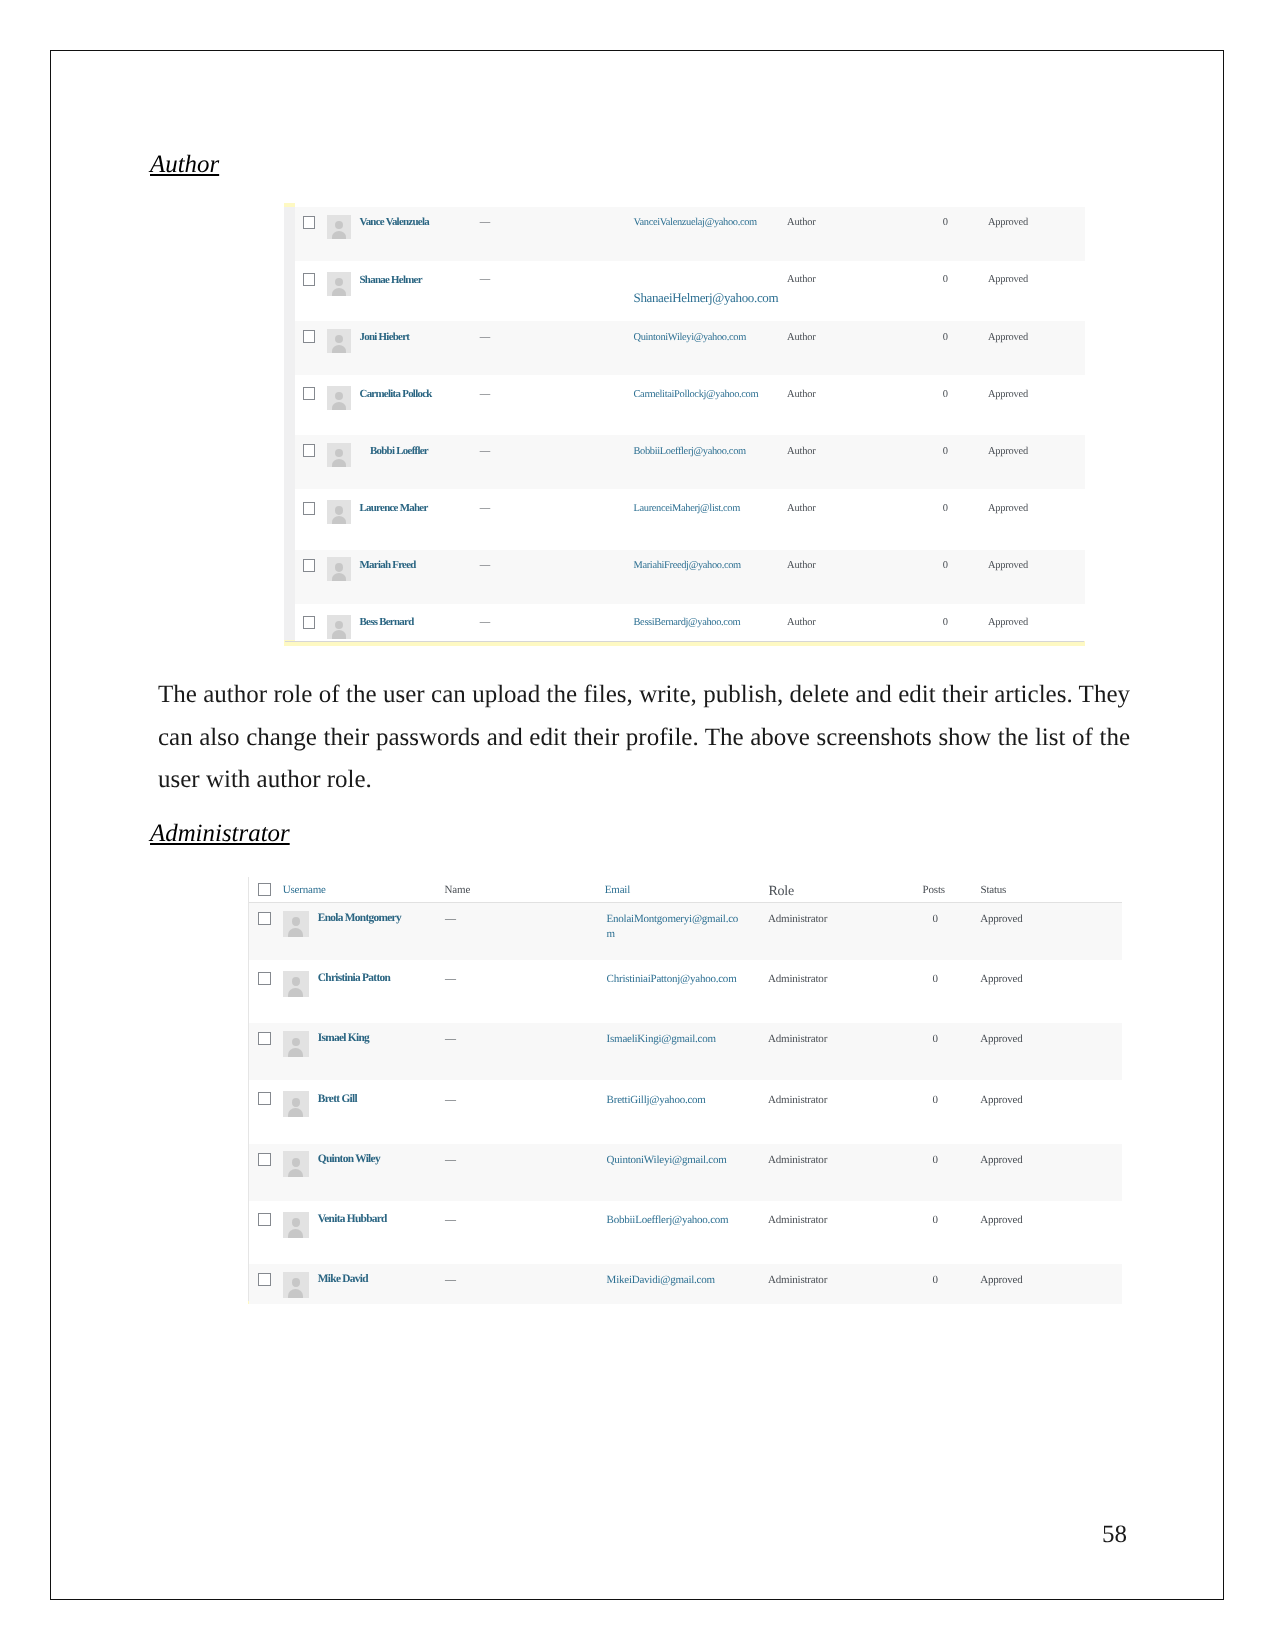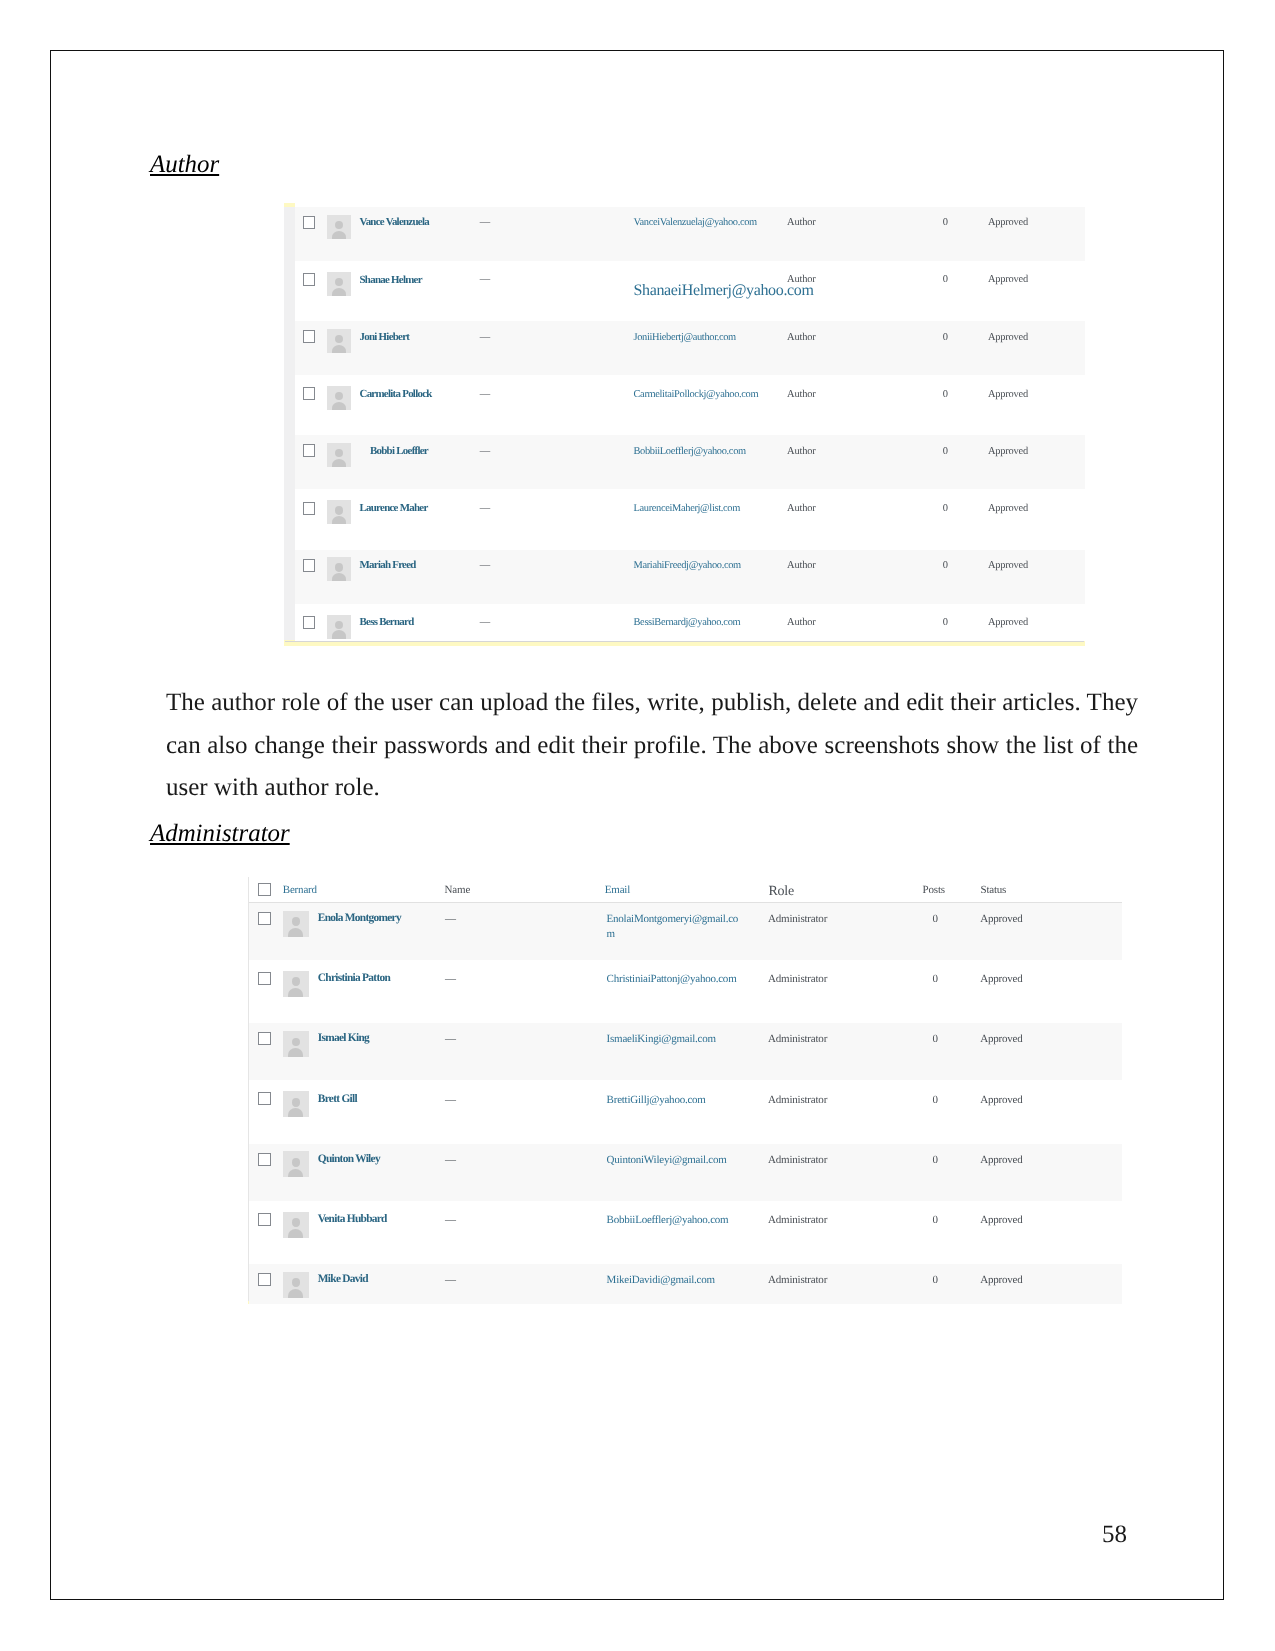--- a/index.html
+++ b/index.html
@@ -52,21 +52,21 @@
     text-decoration-thickness: 1.5px;
     text-underline-offset: 2.2px;
   }
   p.body-text {
     position: absolute;
     left: 150px;
     width: 972px;
     font-size: 25px;
     line-height: 42.5px;
     text-align: justify;
-    margin: 16px;
+    margin: 8px;
     color: var(--body-text, #1a1a1a);
   }
   .pagenum {
     position: absolute;
     font-size: 25px;
     line-height: 1;
     color: var(--body-text, #1a1a1a);
   }
 
   
@@ -129,35 +129,35 @@
           <span class="tx plain" style="left:703.9px;top:14.3px;font-size:10.45px;letter-spacing:-0.2px">Approved</span>
         </div>
         <div class="row" style="position:absolute;left:0;top:0;width:100%;height:0">
           <span class="chk" style="left:19px;top:70.10000000000001px;width:12px;height:13px"></span>
           <span class="avatar" style="left:43.2px;top:68.9px;width:24px;height:24px">
             <span class="head" style="left:7.80px;top:6.00px;width:7.99px;height:8.28px"></span>
             <span class="body" style="left:4.80px;top:15.84px;width:13.92px;height:8.64px"></span>
           </span>
           <span class="tx uname" style="left:75.5px;top:70.5px;font-size:10.9px;letter-spacing:-0.72px">Shanae Helmer</span>
           <span class="tx dash" style="left:195.7px;top:71.4px;font-size:10.45px">—</span>
-          <span class="tx email" style="left:349.5px;top:79px;font-size:16px;letter-spacing:-0.35px">ShanaeiHelmerj@yahoo.com</span>
+          <span class="tx email" style="left:349.5px;top:87px;font-size:13px;letter-spacing:-0.35px">ShanaeiHelmerj@yahoo.com</span>
           <span class="tx plain" style="left:503.1px;top:71.4px;font-size:10.45px;letter-spacing:-0.2px">Author</span>
           <span class="tx plain" style="left:658.8px;top:71.4px;font-size:10.45px">0</span>
           <span class="tx plain" style="left:703.9px;top:71.4px;font-size:10.45px;letter-spacing:-0.2px">Approved</span>
         </div>
         <div class="row" style="position:absolute;left:0;top:0;width:100%;height:0">
           <div class="rowbg" style="left:11px;top:118.2px;width:790px;height:54px;background:#f8f8f8"></div>
           <span class="chk" style="left:19px;top:127.2px;width:12px;height:13px"></span>
           <span class="avatar" style="left:43.2px;top:126px;width:24px;height:24px">
             <span class="head" style="left:7.80px;top:6.00px;width:7.99px;height:8.28px"></span>
             <span class="body" style="left:4.80px;top:15.84px;width:13.92px;height:8.64px"></span>
           </span>
           <span class="tx uname" style="left:75.5px;top:127.6px;font-size:10.9px;letter-spacing:-0.72px">Joni Hiebert</span>
           <span class="tx dash" style="left:195.7px;top:128.5px;font-size:10.45px">—</span>
-          <span class="tx email" style="left:349.5px;top:128.5px;font-size:10.45px;letter-spacing:-0.35px">JoniiHiebertj@author.com</span>
+          <span class="tx email" style="left:349.5px;top:128.5px;font-size:10.45px;letter-spacing:-0.35px">QuintoniWileyi@yahoo.com</span>
           <span class="tx plain" style="left:503.1px;top:128.5px;font-size:10.45px;letter-spacing:-0.2px">Author</span>
           <span class="tx plain" style="left:658.8px;top:128.5px;font-size:10.45px">0</span>
           <span class="tx plain" style="left:703.9px;top:128.5px;font-size:10.45px;letter-spacing:-0.2px">Approved</span>
         </div>
         <div class="row" style="position:absolute;left:0;top:0;width:100%;height:0">
           <span class="chk" style="left:19px;top:184.3px;width:12px;height:13px"></span>
           <span class="avatar" style="left:43.2px;top:183.10000000000002px;width:24px;height:24px">
             <span class="head" style="left:7.80px;top:6.00px;width:7.99px;height:8.28px"></span>
             <span class="body" style="left:4.80px;top:15.84px;width:13.92px;height:8.64px"></span>
           </span>
@@ -231,21 +231,21 @@
   <div class="heading" style="top:822px">
     <span>Administrator</span>
   </div>
 
   <div class="shot" id="shot2" style="left:201px; top:877px; width:874px; height:427px;">
     <div class="inner" id="inner2">
         <div style="position:absolute;left:0;top:0px;width:1.2px;height:424px;background:#e5e5e5"></div>
         <div style="position:absolute;left:1.2px;top:0px;width:872.8px;height:427px;background:#fff"></div>
         <div style="position:absolute;left:1.2px;top:0px;width:872.8px;height:25px;background:#fff;border-bottom:1px solid #e1e1e1"></div>
         <span class="chk" style="left:10.1px;top:6px;width:13px;height:13px"></span>
-        <span class="tx colhd" style="left:34.8px;top:7.2px;font-size:11px;letter-spacing:-0.2px">Bernard</span>
+        <span class="tx colhd" style="left:34.8px;top:7.2px;font-size:11px;letter-spacing:-0.2px">Username</span>
         <span class="tx plain" style="left:196.6px;top:7.2px;font-size:11px;letter-spacing:-0.2px">Name</span>
         <span class="tx colhd" style="left:356.8px;top:7.2px;font-size:11px;letter-spacing:-0.2px">Email</span>
         <span class="tx plain" style="left:520.4px;top:7.2px;font-size:14px;letter-spacing:-0.2px">Role</span>
         <span class="tx plain" style="left:674.6px;top:7.2px;font-size:11px;letter-spacing:-0.2px">Posts</span>
         <span class="tx plain" style="left:732.5px;top:7.2px;font-size:11px;letter-spacing:-0.2px">Status</span>
         <div class="row" style="position:absolute;left:0;top:0;width:100%;height:0">
           <div class="rowbg" style="left:1.2px;top:26px;width:872.8px;height:57px;background:#f8f8f8"></div>
           <span class="chk" style="left:10.1px;top:34.699999999999996px;width:13px;height:13px"></span>
           <span class="avatar" style="left:35.2px;top:33.6px;width:26px;height:26px">
             <span class="head" style="left:8.45px;top:6.50px;width:8.66px;height:8.97px"></span>

